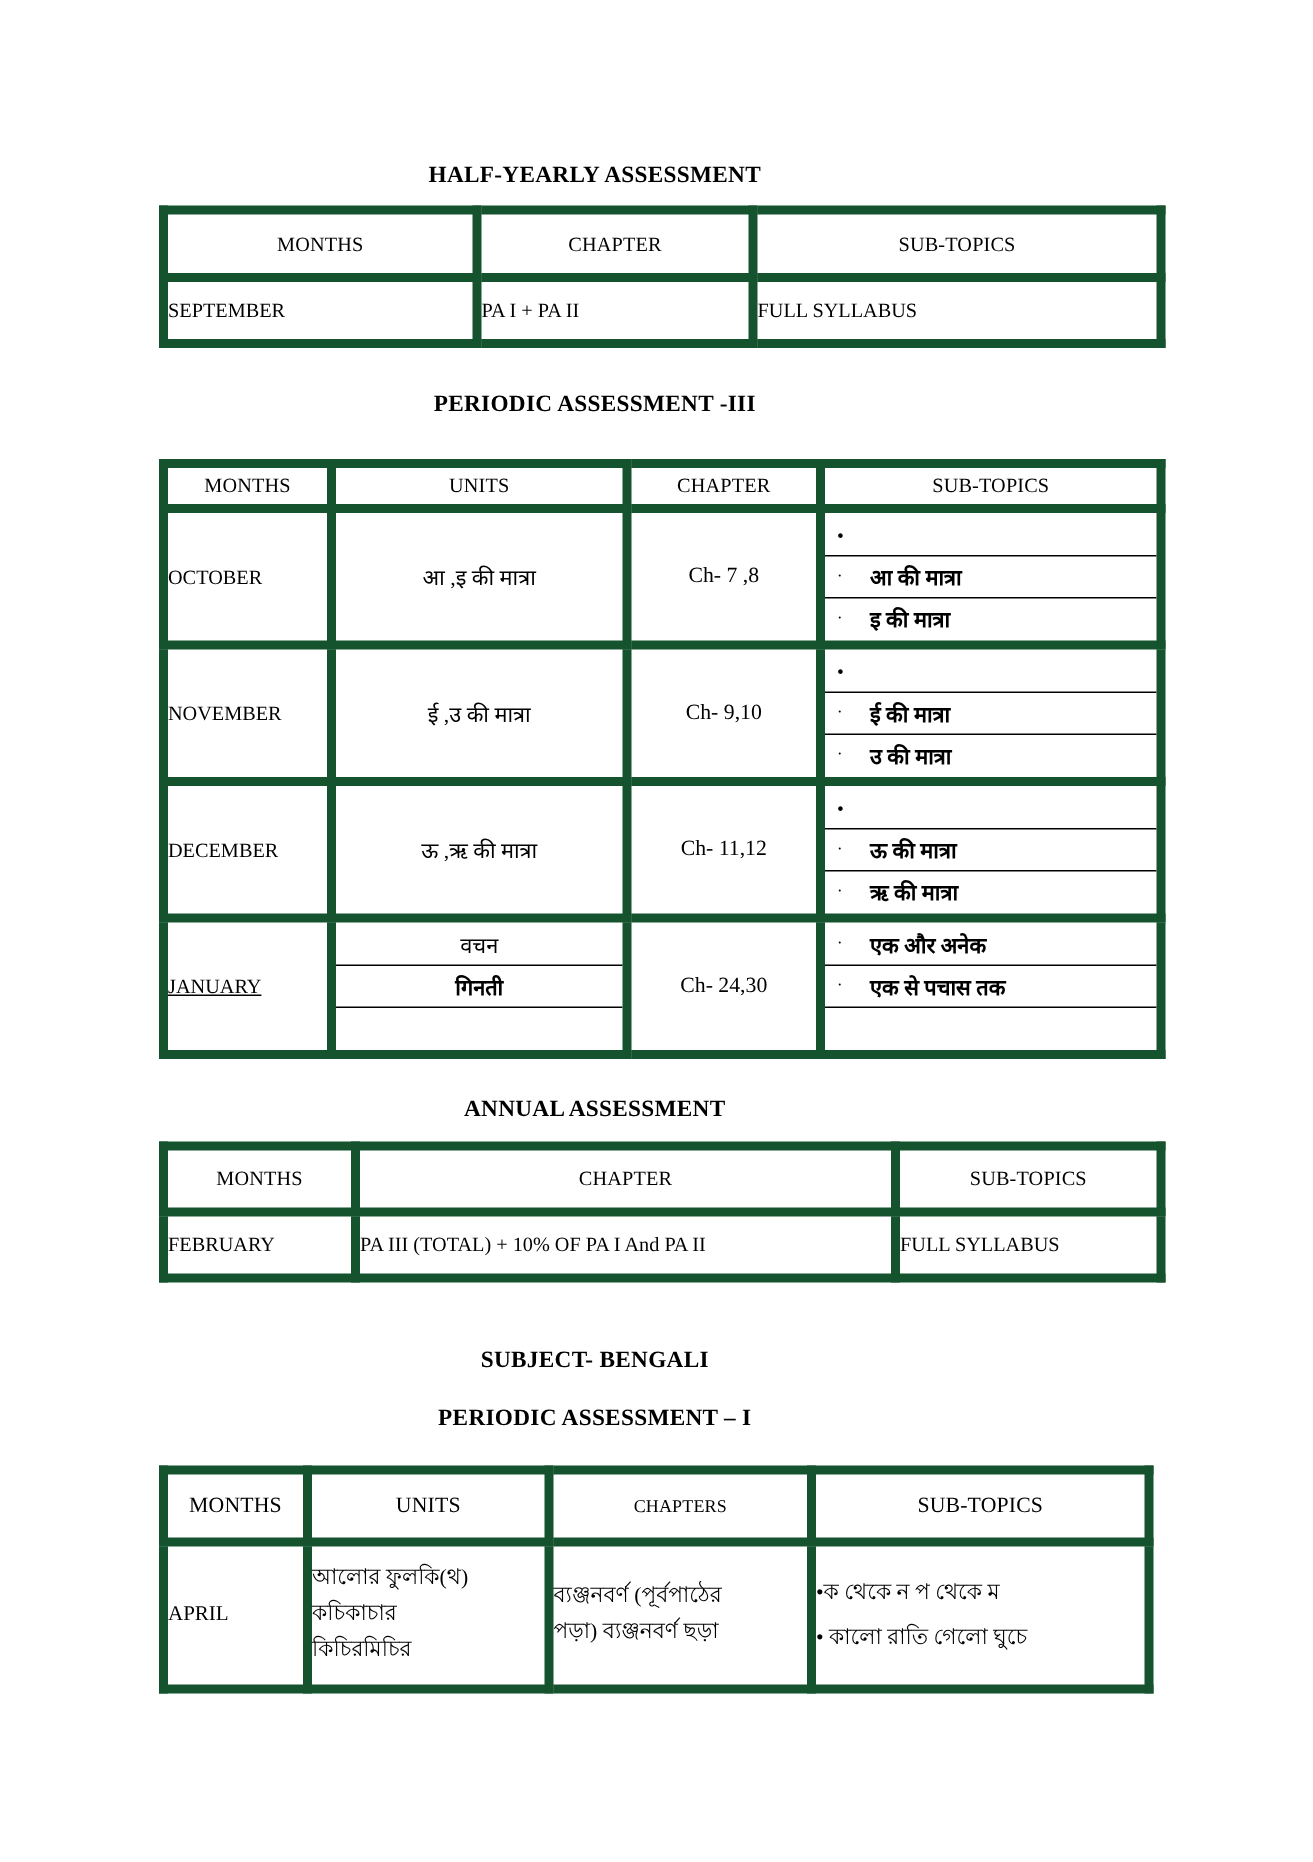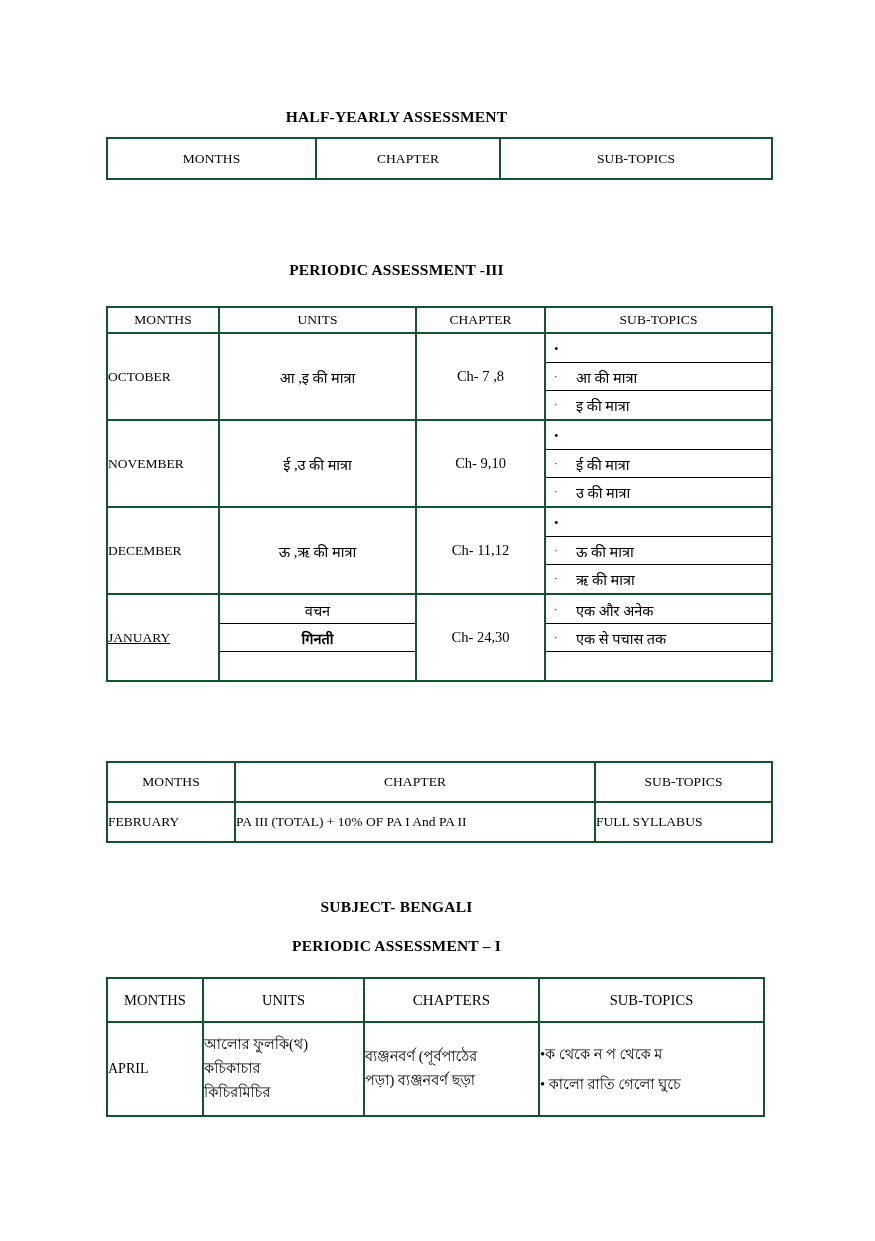--- a/index.html
+++ b/index.html
@@ -37,21 +37,21 @@
   }
 
   
   .tbl {
     position: absolute;
     border-collapse: collapse;
     table-layout: fixed;
     background: #ffffff;
   }
   .tbl td, .tbl th {
-    border: 2px solid #14532d;
+    border: 6px solid #14532d;
     padding: 0;
     vertical-align: middle;
     font-weight: normal;
     background: #ffffff;
   }
   .hd {
     text-align: center;
     font-weight: bold;
     font-size: 13.5px;
     letter-spacing: 0.1px;
@@ -90,21 +90,21 @@
     font-size: 11px;
     line-height: 1;
   }
   .bullet-big {
     display: inline-block;
     width: 12px;
     flex: 0 0 12px;
     font-size: 13px;
     line-height: 1;
   }
-  .sub-txt { display: inline-block; padding-left: 10px; }
+  .sub-txt { display: inline-block; padding-left: 10px; font-weight: bold; }
 
   
   .units-wrap {
     display: block;
     width: 100%;
     height: 100%;
     text-align: right;
   }
   .units-row {
     box-sizing: border-box;
@@ -149,20 +149,25 @@
       <col style="width:209px;">
         <col style="width:184px;">
         <col style="width:272px;">
     </colgroup>
     <tbody>
       <tr>
         <td class="hd" style="height:39px;">MONTHS</td>
         <td class="hd">CHAPTER</td>
         <td class="hd">SUB-TOPICS</td>
       </tr>
+      <tr>
+        <td class="cell-l" style="height:38px;">SEPTEMBER</td>
+        <td class="cell-l">PA I + PA II</td>
+        <td class="cell-l">FULL SYLLABUS</td>
+      </tr>
     </tbody>
   </table>
 
   <div class="heading" style="top:261px;">PERIODIC ASSESSMENT -III</div>
 
   <table class="tbl" style="left:106px; top:306px; width:665px;">
     <colgroup>
       <col style="width:112px;">
         <col style="width:197px;">
       <col style="width:129px;">
@@ -264,20 +269,21 @@
             </div>
             <div class="sub-row" style="height:27px;">
               <span class="sub-txt dev"></span>
             </div>
           </div>
         </td>
       </tr>
     </tbody>
   </table>
 
+  <div class="heading" style="top:731px;">ANNUAL ASSESSMENT</div>
 
   <table class="tbl" style="left:106px; top:761px; width:665px;">
     <colgroup>
       <col style="width:128px;">
         <col style="width:360px;">
         <col style="width:177px;">
     </colgroup>
     <tbody>
       <tr>
         <td class="hd" style="height:38px;">MONTHS</td>
@@ -300,21 +306,21 @@
     <colgroup>
       <col style="width:96px;">
         <col style="width:161px;">
       <col style="width:175px;">
         <col style="width:225px;">
     </colgroup>
     <tbody>
       <tr>
         <td class="hd" style="height:42px; font-size:14.5px;">MONTHS</td>
         <td class="hd" style="font-size:14.5px;">UNITS</td>
-        <td class="hd" style="font-size:15px;">CHAPTERS</td>
+        <td class="hd" style="font-size:12px;">CHAPTERS</td>
         <td class="hd" style="font-size:14.5px;">SUB-TOPICS</td>
       </tr>
       <tr>
         <td class="bold-month" style="height:92px;">APRIL</td>
         <td class="bn">
           <span class="bn-line">আলোর ফুলকি(থ)</span>
           <span class="bn-line">কচিকাচার</span>
           <span class="bn-line">কিচিরমিচির</span>
         </td>
         <td class="bn">

